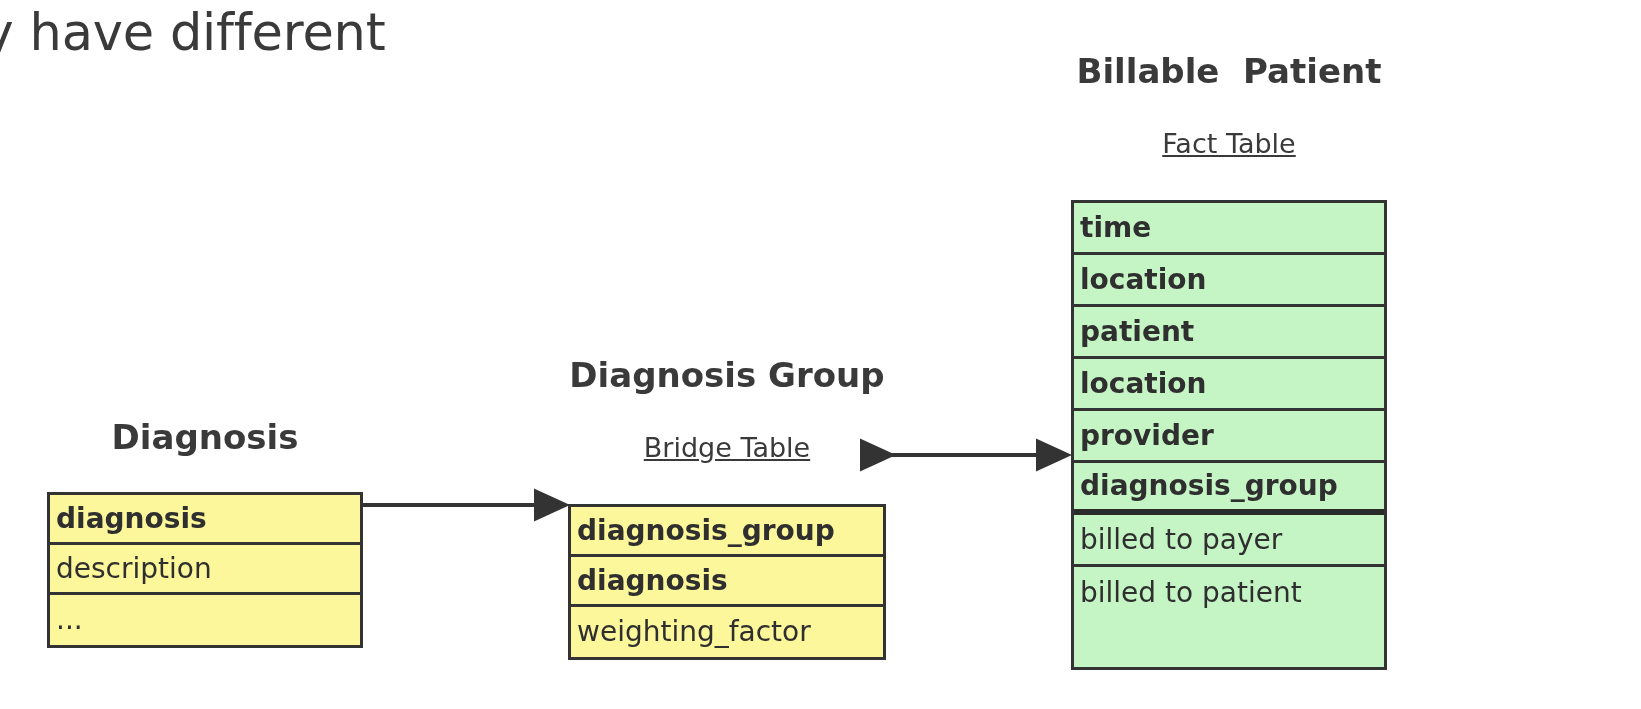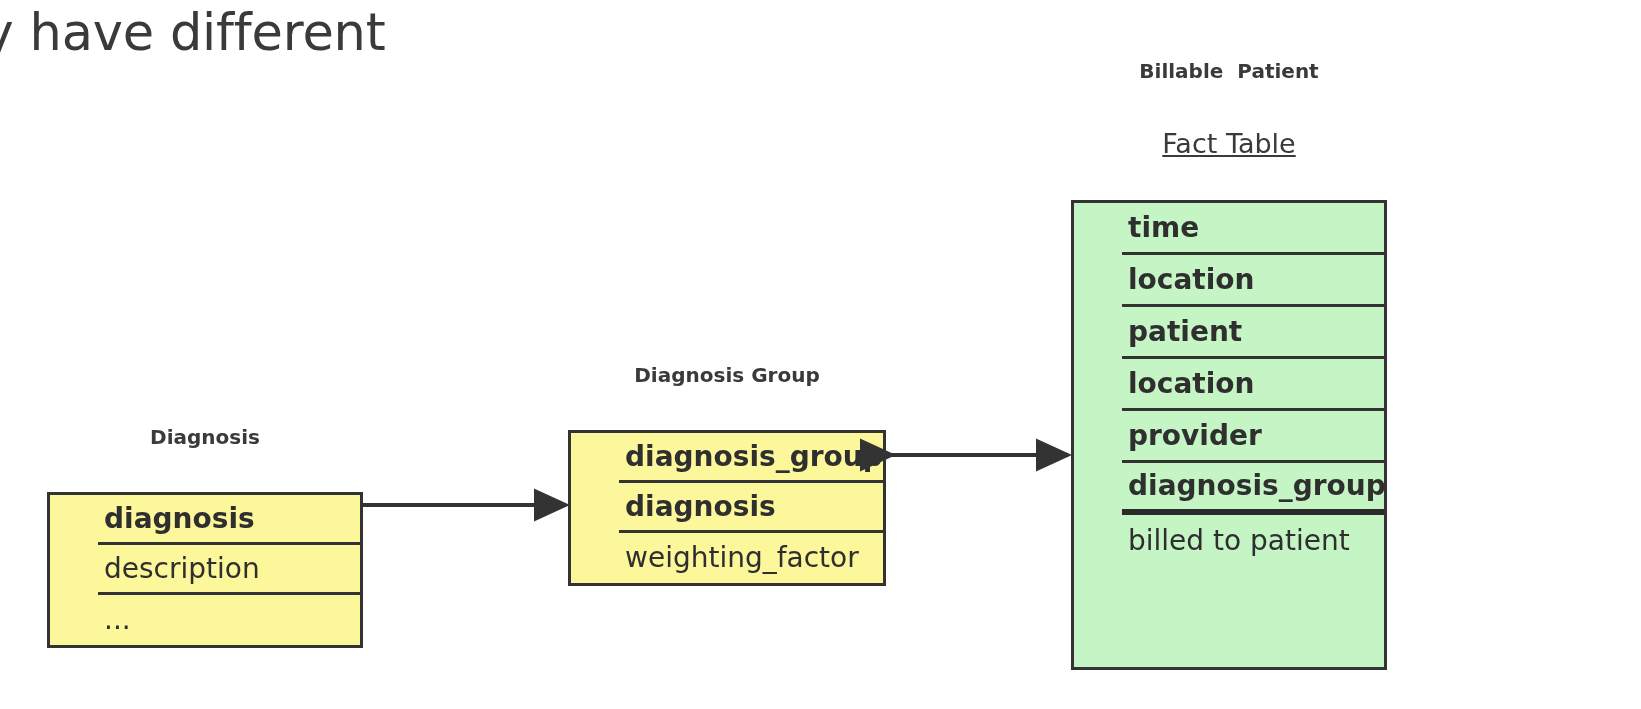--- a/index.html
+++ b/index.html
@@ -33,37 +33,36 @@
   
   .entity {
     position: absolute;
   }
   .entity-heading {
     text-align: center;
     white-space: pre;
   }
   .entity-name {
     font-weight: bold;
-    font-size: 20px;
+    font-size: 34px;
     line-height: 34px;
     color: #3a3a3a;
     white-space: pre;
   }
   .entity-kind {
     font-weight: 400;
     font-size: 27px;
     line-height: 36px;
     color: #3a3a3a;
     white-space: pre;
     text-decoration: underline;
   }
   .entity-box {
     border: 3px solid #333333;
     box-sizing: border-box;
-    padding-left: 48px;
   }
   .entity-row {
     box-sizing: border-box;
     display: flex;
     align-items: center;
     padding-left: 6px;
     font-size: 28px;
     line-height: 1;
     color: #2f2f2f;
     border-bottom: 3px solid #333333;
@@ -116,40 +115,42 @@
   <div class="entity-box fill-yellow">
     <div class="entity-row key">diagnosis</div>
     <div class="entity-row">description</div>
     <div class="entity-row">...</div>
   </div>
 </div>
 
 <div class="entity" id="diagnosis-group-bridge-table">
   <div class="entity-heading">
     <div class="entity-name">Diagnosis Group</div>
+    <div class="entity-kind">Bridge Table</div>
   </div>
   <div class="entity-box fill-yellow">
     <div class="entity-row key">diagnosis_group</div>
     <div class="entity-row key">diagnosis</div>
     <div class="entity-row">weighting_factor</div>
   </div>
 </div>
 
 <div class="entity" id="billable-patient-fact-table">
   <div class="entity-heading">
     <div class="entity-name">Billable  Patient</div>
     <div class="entity-kind">Fact Table</div>
   </div>
   <div class="entity-box fill-green">
     <div class="entity-row key">time</div>
     <div class="entity-row key">location</div>
     <div class="entity-row key">patient</div>
     <div class="entity-row key">location</div>
     <div class="entity-row key">provider</div>
     <div class="entity-row key sep">diagnosis_group</div>
+    <div class="entity-row">billed to payer</div>
     <div class="entity-row">billed to patient</div>
   </div>
 </div>
 
 <svg class="connector" id="connector-diagnosis-to-bridge" viewBox="0 0 216 50" width="216" height="50">
   <defs>
     <marker id="arrow-right-1" markerWidth="9" markerHeight="9" refX="8" refY="4.5" orient="auto" markerUnits="strokeWidth">
       <path d="M0,0.4 L9,4.5 L0,8.6 z" fill="#333333"></path>
     </marker>
   </defs>

